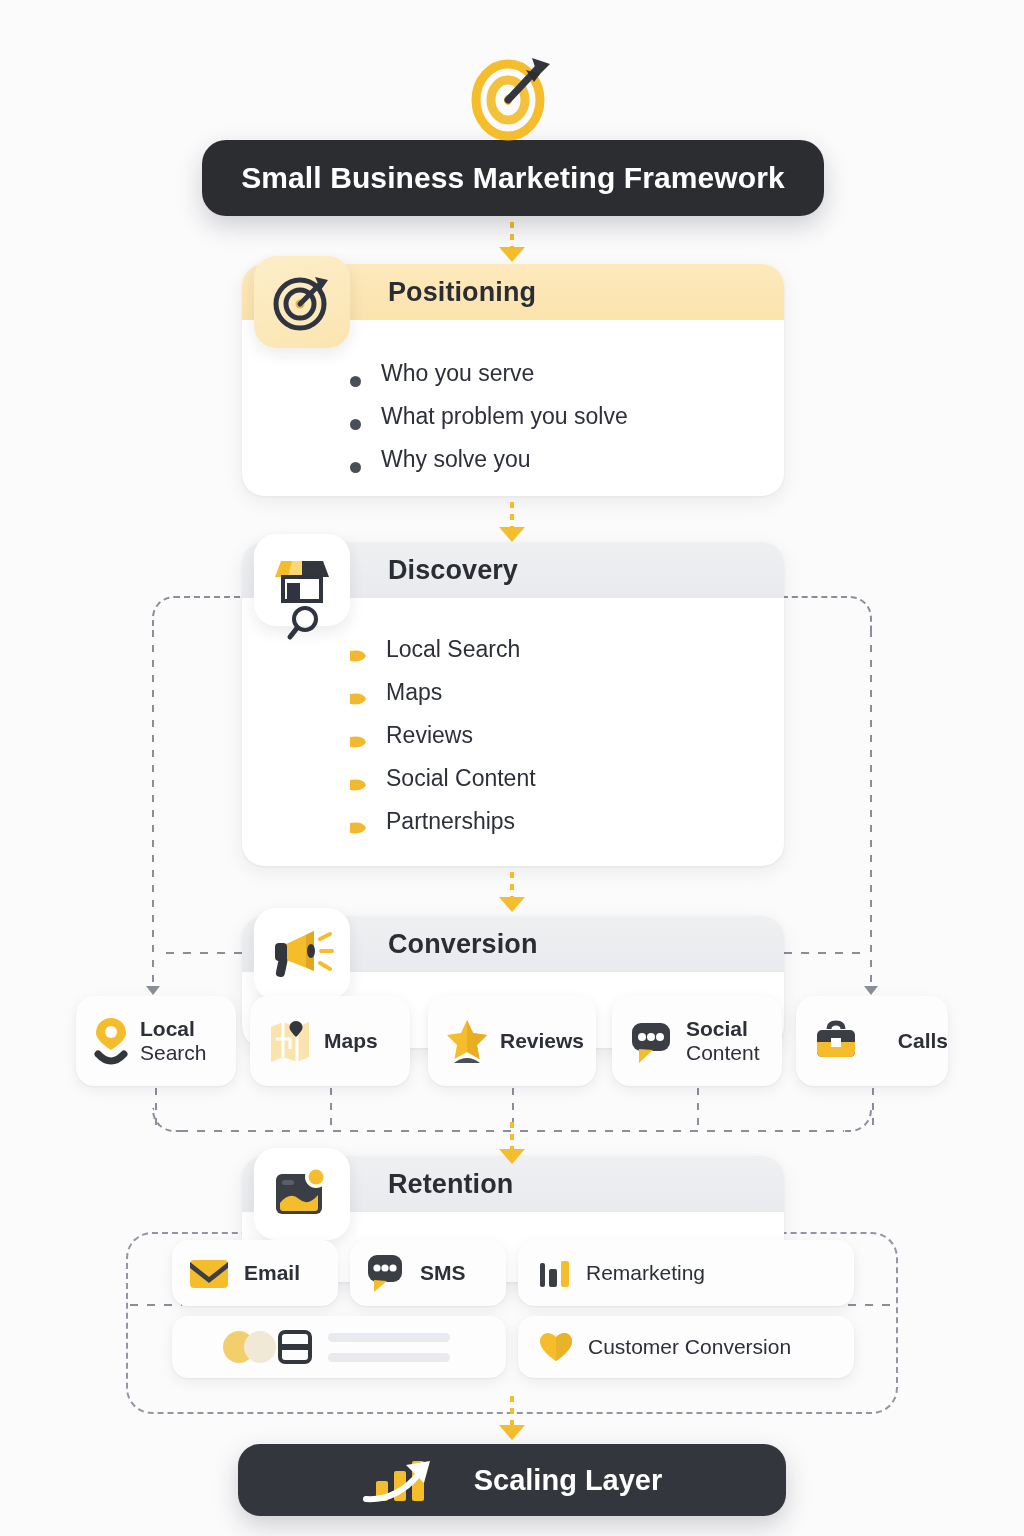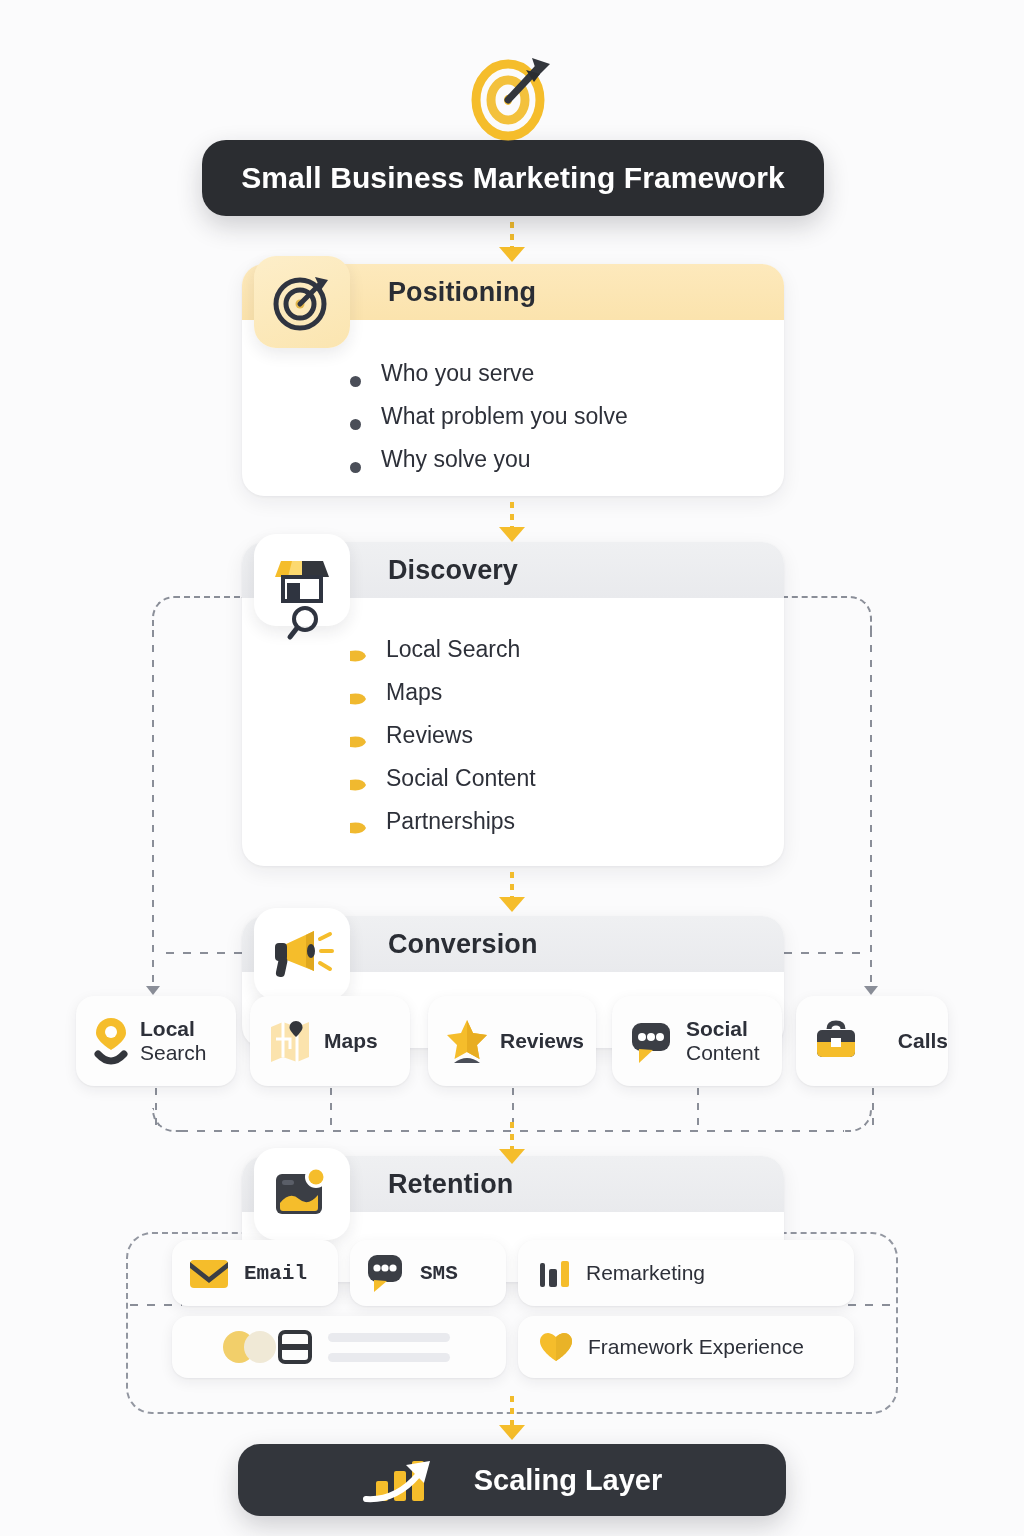--- a/index.html
+++ b/index.html
@@ -139,21 +139,21 @@
     border-left: none; border-top: none; border-radius: 0 0 22px 0;
   }
 
   
   .rcard {
     position:absolute; background:#fdfdfd; border-radius: 16px;
     box-shadow: 0 4px 14px rgba(25,28,40,.07), 0 1px 2px rgba(25,28,40,.05);
     display:flex; align-items:center; z-index: 6;
   }
   .rcard .rt { margin-left: 14px; font-size: 21px; color:#2d3039; }
-  .rcard .rt.b { font-weight: 700; font-family: Liberation Mono, monospace; }
+  .rcard .rt.b { font-weight: 700; }
   .ph-line { height: 9px; border-radius: 6px; background: #e9eaee; }
 
   
   .footer-pill {
     left: 238px; top: 1444px; width: 548px; height: 72px;
     background: #33363c; border-radius: 22px;
     display:flex; align-items:center; justify-content:center;
     box-shadow: 0 10px 26px rgba(30,32,38,.20); z-index: 5;
   }
   .footer-pill .txt { color:#ffffff; font-size: 29px; font-weight: 700; margin-left: 16px; }
@@ -462,21 +462,21 @@
     </span>
   </div>
 
   <div class="rcard" style="left:518px; top:1316px; width:336px; height:62px; padding-left:20px;">
     <span>
       <svg class="ico" width="36" height="32" viewBox="0 0 36 32">
         <path d="M18 30 C18 30 2 20 2 10.5 C2 5 6 2 10 2 C14 2 18 6 18 6 C18 6 22 2 26 2 C30 2 34 5 34 10.5 C34 20 18 30 18 30 Z" fill="#f5bd2b"></path>
         <path d="M18 6 C18 6 22 2 26 2 C30 2 34 5 34 10.5 C34 20 18 30 18 30 Z" fill="#e9b327"></path>
       </svg>
     </span>
-    <span class="rt">Framework Experience</span>
+    <span class="rt">Customer Conversion</span>
   </div>
 
   <div class="abs yarrow" style="left:505px; top:1396px; height:44px;">
     <div class="stem" style="height:29px;"></div>
       <div class="head"></div>
   </div>
 
   <div class="abs footer-pill">
     <span>
       <svg class="ico" width="96" height="54" viewBox="0 0 96 54">

